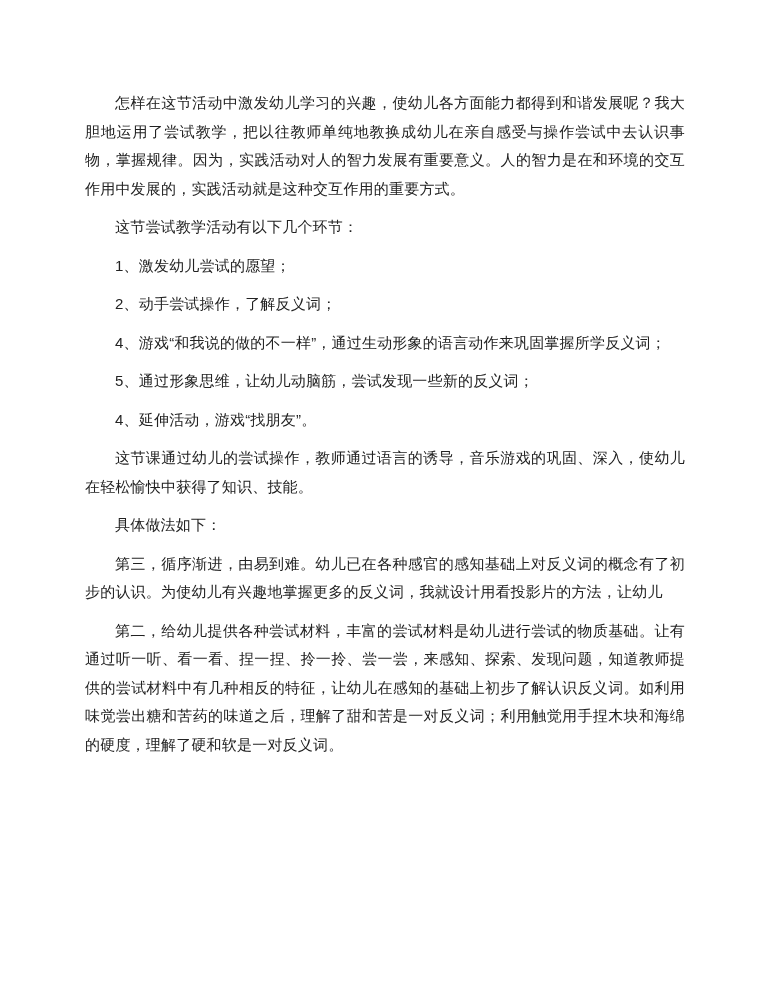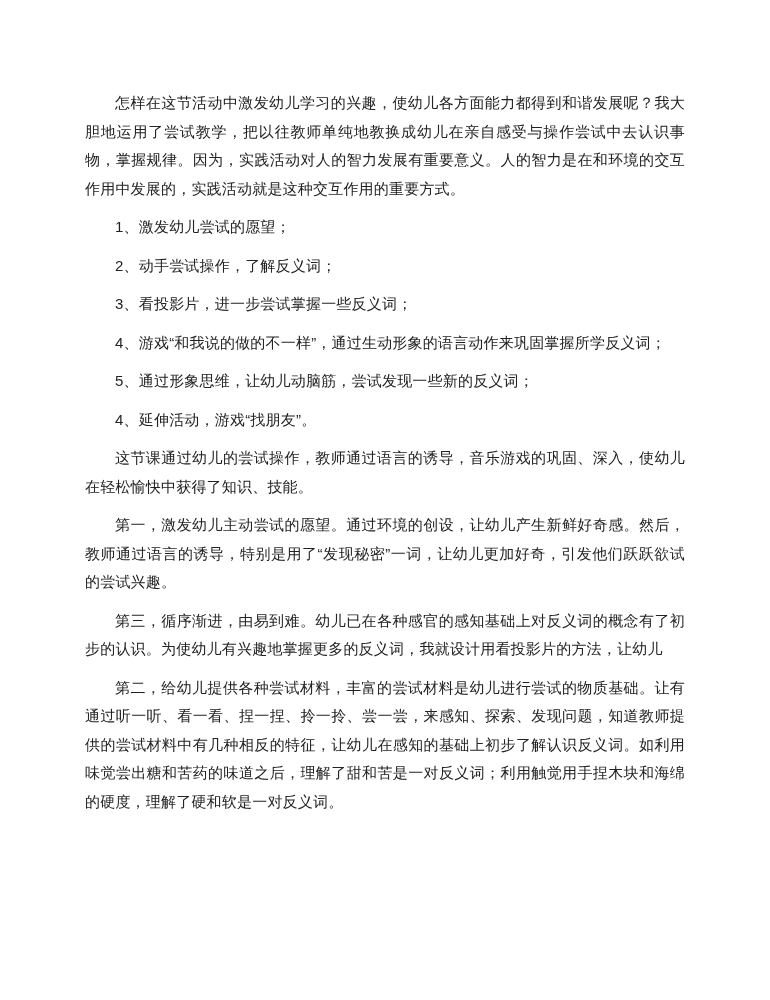--- a/index.html
+++ b/index.html
@@ -28,23 +28,23 @@
     text-align: justify;
     letter-spacing: 0.2px;
     word-break: break-all;
   }
 </style>
 </head>
 <body>
 
 <div class="page">
   <p>怎样在这节活动中激发幼儿学习的兴趣，使幼儿各方面能力都得到和谐发展呢？我大胆地运用了尝试教学，把以往教师单纯地教换成幼儿在亲自感受与操作尝试中去认识事物，掌握规律。因为，实践活动对人的智力发展有重要意义。人的智力是在和环境的交互作用中发展的，实践活动就是这种交互作用的重要方式。</p>
+  <p>这节尝试教学活动有以下几个环节：</p>
   <p>1、激发幼儿尝试的愿望；</p>
   <p>2、动手尝试操作，了解反义词；</p>
-  <p>3、看投影片，进一步尝试掌握一些反义词；</p>
   <p>4、游戏“和我说的做的不一样”，通过生动形象的语言动作来巩固掌握所学反义词；</p>
   <p>5、通过形象思维，让幼儿动脑筋，尝试发现一些新的反义词；</p>
   <p>4、延伸活动，游戏“找朋友”。</p>
   <p>这节课通过幼儿的尝试操作，教师通过语言的诱导，音乐游戏的巩固、深入，使幼儿在轻松愉快中获得了知识、技能。</p>
-  <p>第一，激发幼儿主动尝试的愿望。通过环境的创设，让幼儿产生新鲜好奇感。然后，教师通过语言的诱导，特别是用了“发现秘密”一词，让幼儿更加好奇，引发他们跃跃欲试的尝试兴趣。</p>
+  <p>具体做法如下：</p>
   <p>第三，循序渐进，由易到难。幼儿已在各种感官的感知基础上对反义词的概念有了初步的认识。为使幼儿有兴趣地掌握更多的反义词，我就设计用看投影片的方法，让幼儿</p>
   <p>第二，给幼儿提供各种尝试材料，丰富的尝试材料是幼儿进行尝试的物质基础。让有通过听一听、看一看、捏一捏、拎一拎、尝一尝，来感知、探索、发现问题，知道教师提供的尝试材料中有几种相反的特征，让幼儿在感知的基础上初步了解认识反义词。如利用味觉尝出糖和苦药的味道之后，理解了甜和苦是一对反义词；利用触觉用手捏木块和海绵的硬度，理解了硬和软是一对反义词。</p>
 </div>
 
 </body></html>

